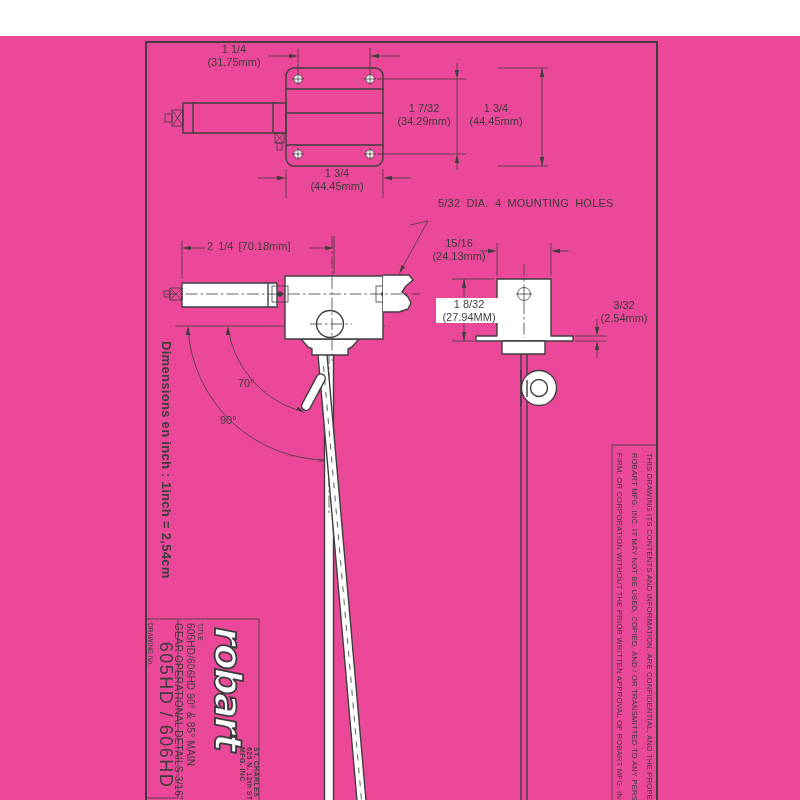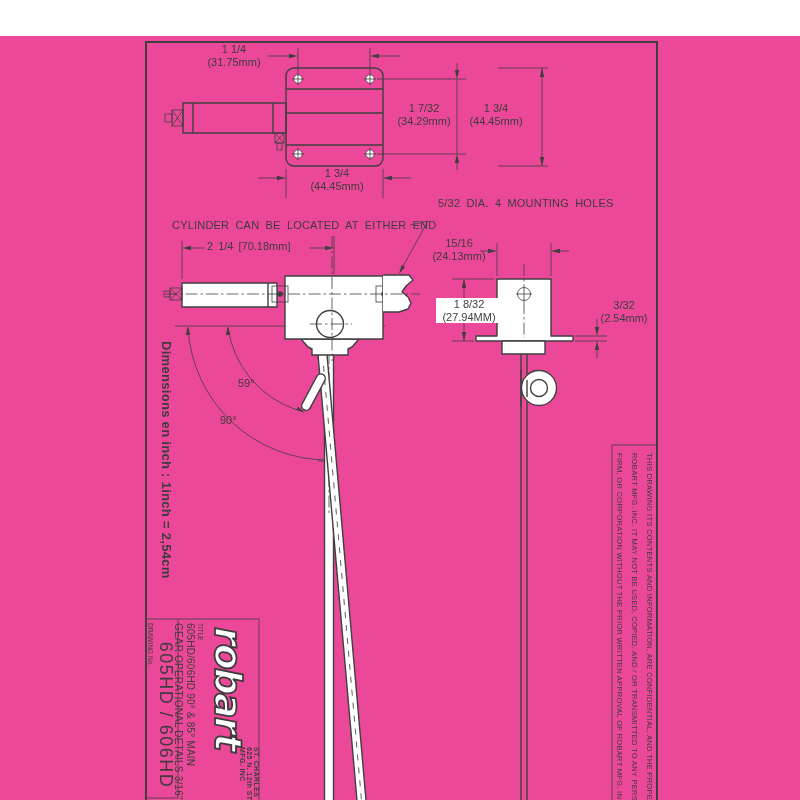--- a/index.html
+++ b/index.html
@@ -217,24 +217,23 @@
   <div class="txt ctr" style="left:462px;top:66px;width:68px;">
     <div>1 3/4</div>
     <div>(44.45mm)</div>
   </div>
   <div class="txt ctr" style="left:301px;top:131px;width:72px;">
     <div>1 3/4</div>
     <div>(44.45mm)</div>
   </div>
 
   <div class="txt note" style="left:438px;top:161px;">5/32 DIA. 4 MOUNTING HOLES</div>
-  <div class="txt note" style="left:172px;top:183px;">CYLINDER CAN BE LOCATED AT EITHER END</div>
 
   <div class="txt" style="left:207px;top:204px;word-spacing:2px;">2 1/4 [70.18mm]</div>
-  <div class="txt" style="left:238px;top:341px;">59°</div>
+  <div class="txt" style="left:238px;top:341px;">70°</div>
   <div class="txt" style="left:220px;top:378px;">90°</div>
 
   <div class="txt ctr" style="left:428px;top:201px;width:62px;">
     <div>15/16</div>
     <div>(24.13mm)</div>
   </div>
   <div class="txt ctr whitebg" style="left:436px;top:262px;width:62px;">
     <div>1 8/32</div>
     <div>(27.94MM)</div>
   </div>

